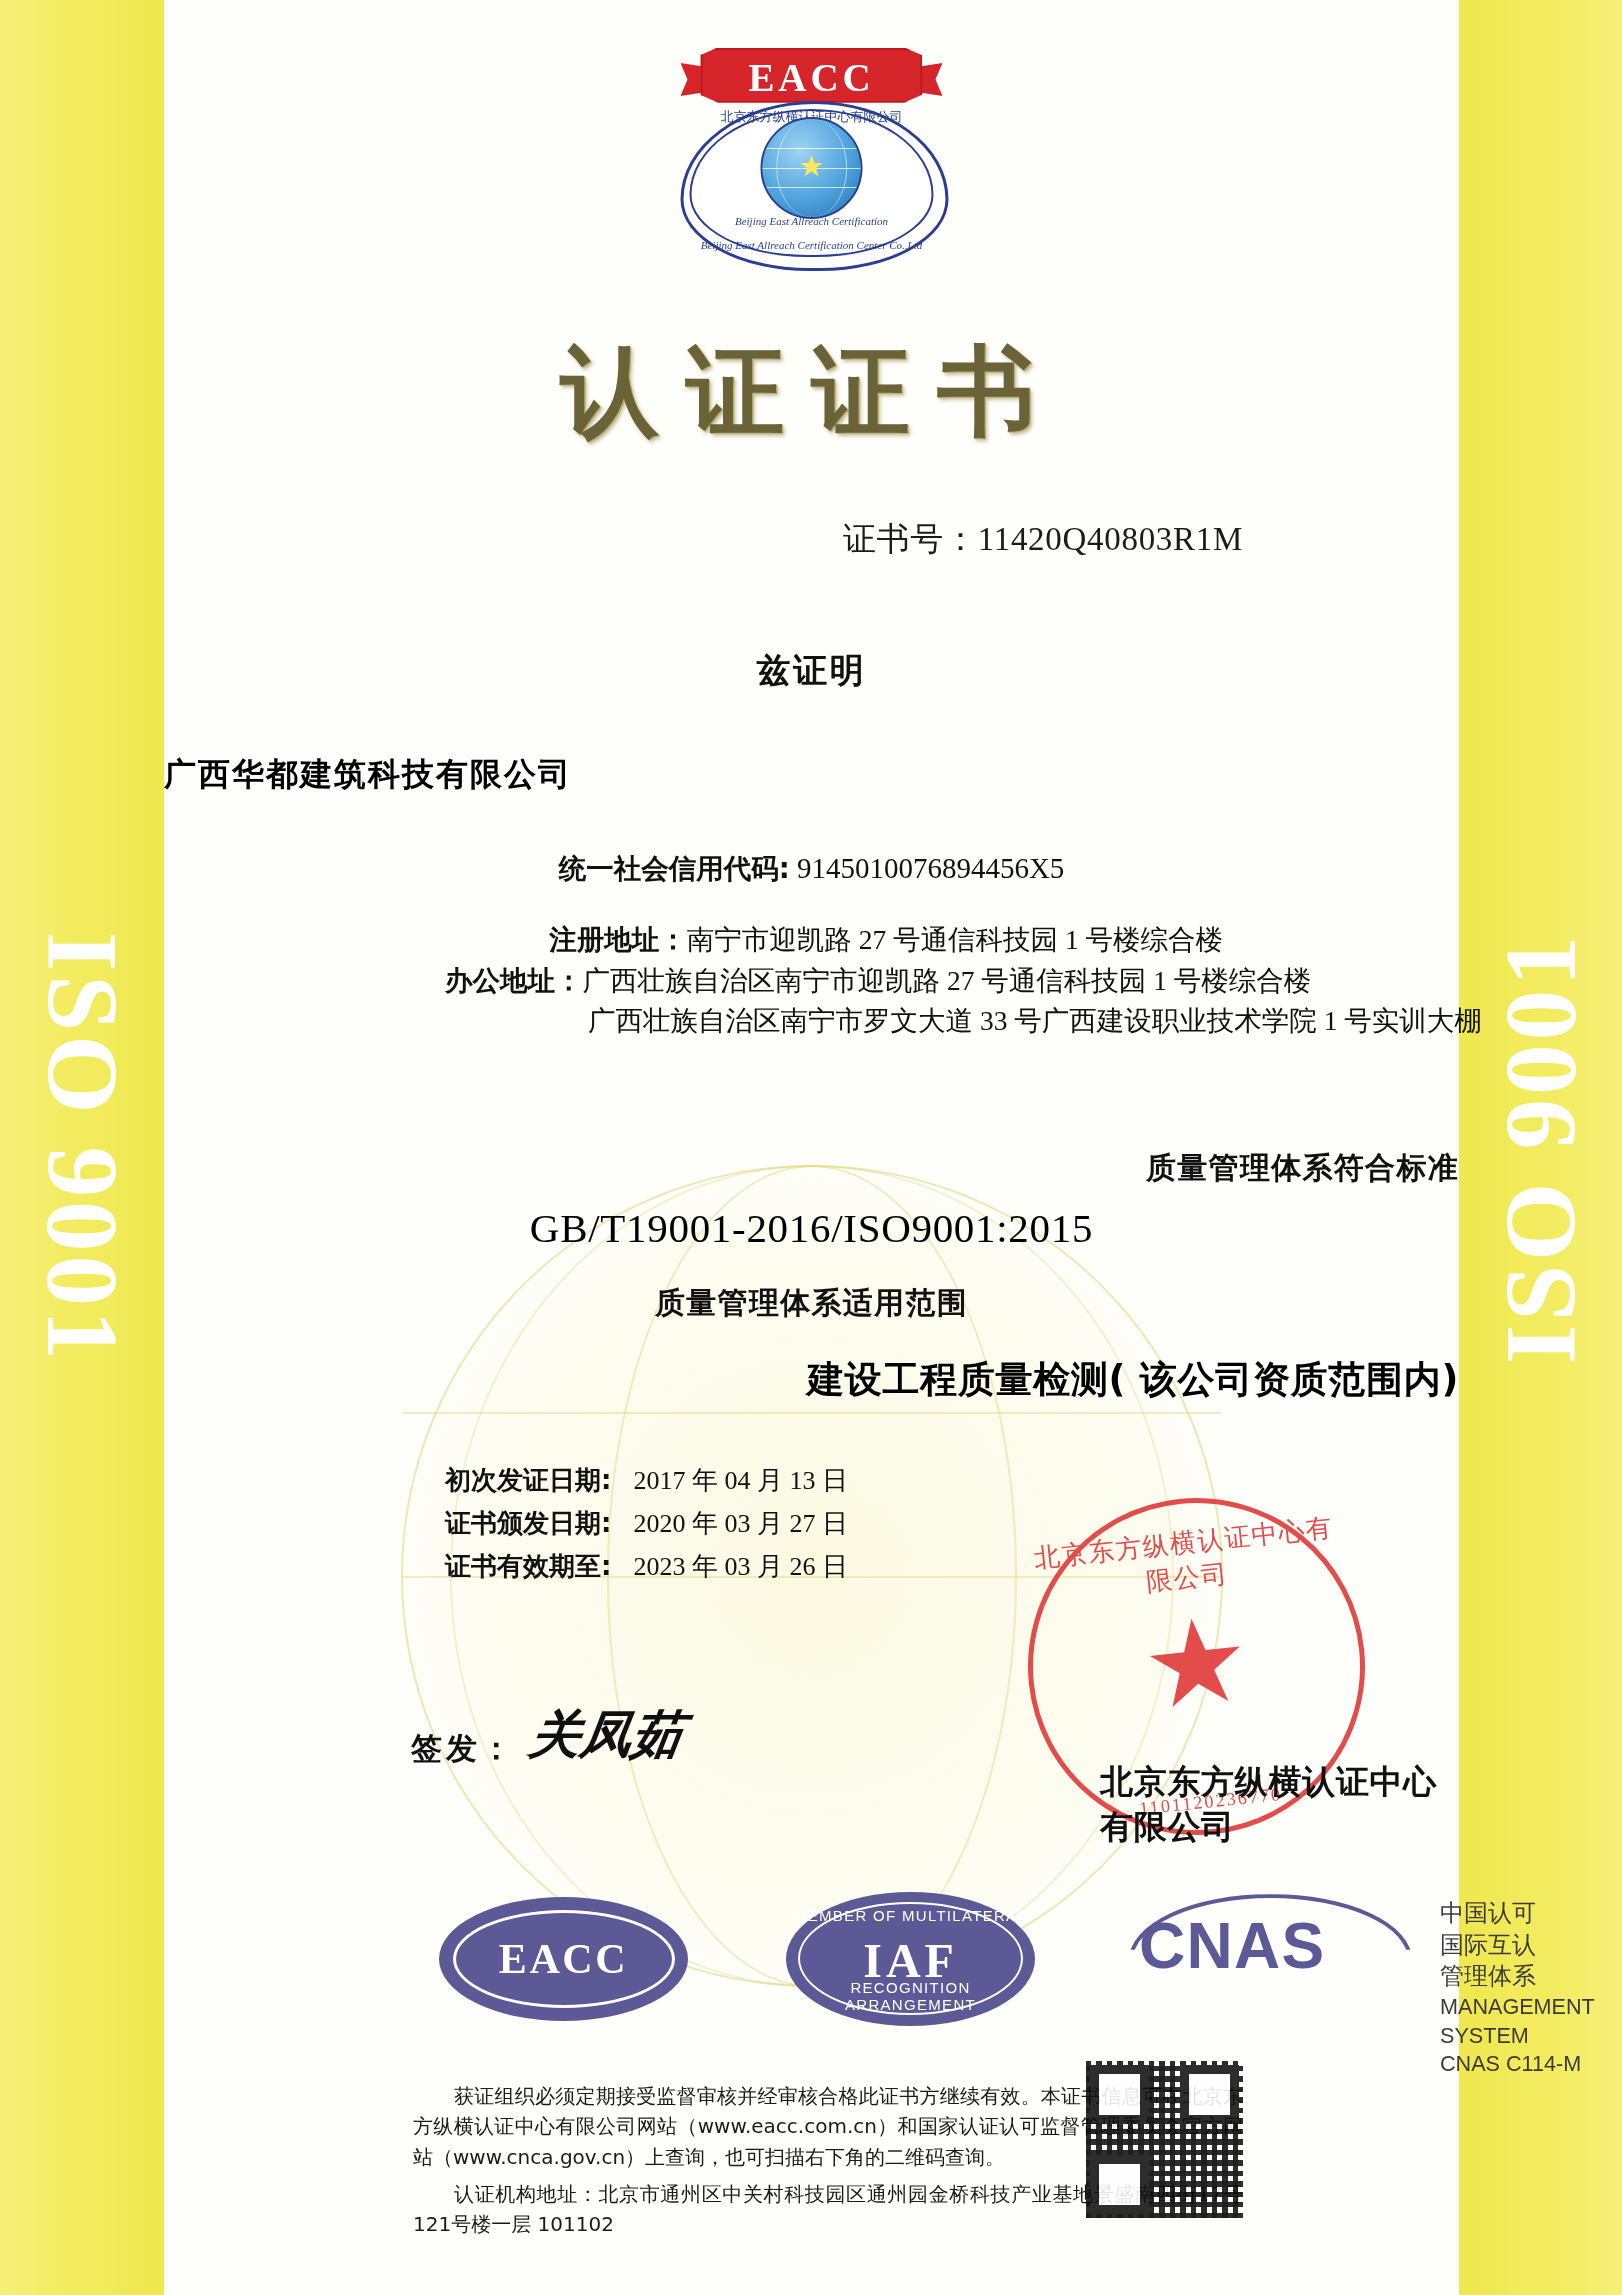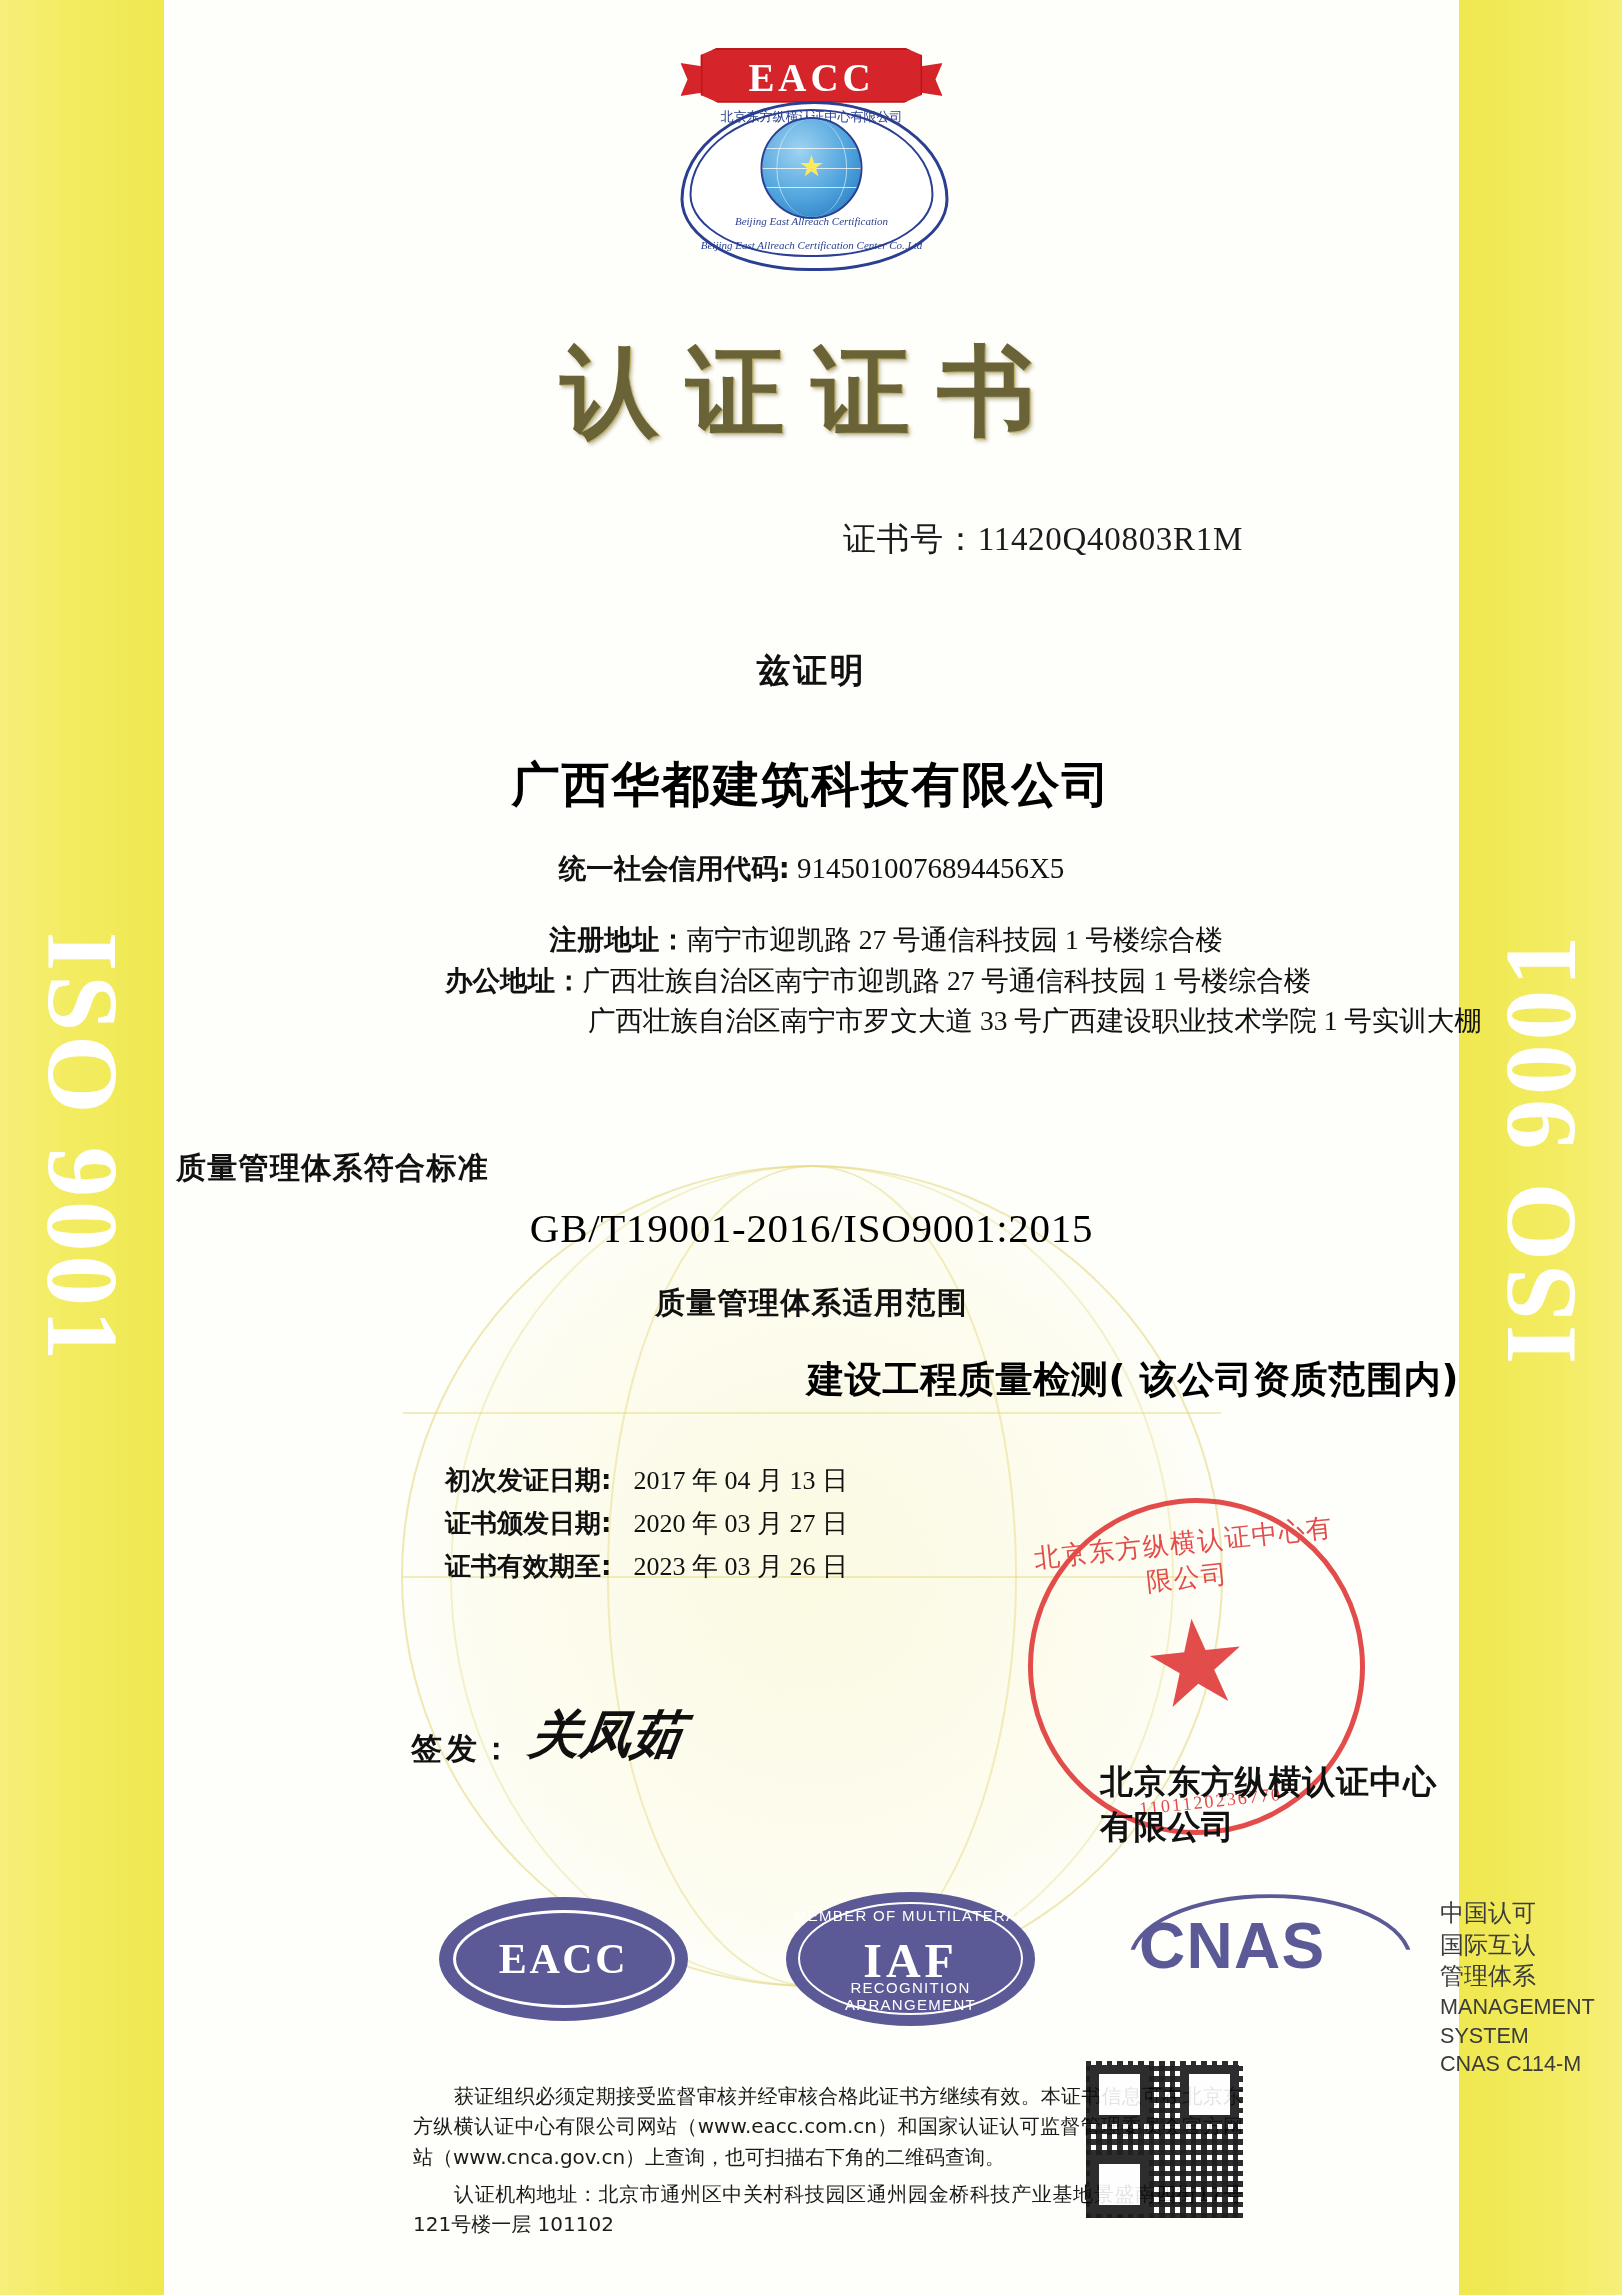--- a/index.html
+++ b/index.html
@@ -143,41 +143,41 @@
     font-size:33px;color:#1b1b1b;letter-spacing:0.7px;
     font-family:"Liberation Serif",serif;
   }
 
   .hereby{
     position:absolute;left:0;right:0;top:648px;text-align:center;
     font-size:34px;font-weight:bold;color:#111;
     font-family:"DejaVu Sans",sans-serif;letter-spacing:2.6px;
   }
   .company{
-    position:absolute;left:0;right:0;top:753px;text-align:center;
-    font-size:48px;font-weight:bold;color:#000;
+    position:absolute;left:0;right:0;top:753px;text-align:left;
+    font-size:32px;font-weight:bold;color:#000;
     font-family:"DejaVu Sans",sans-serif;letter-spacing:2px;
   }
   .credit{
     position:absolute;left:0;right:0;top:851px;text-align:center;
     font-size:29px;color:#111;font-family:"Liberation Serif",serif;
   }
   .credit b{font-family:"DejaVu Sans",sans-serif;font-weight:bold;font-size:27.5px;}
 
   .addr-block{
     position:absolute;left:281px;right:236px;top:919px;
     font-size:27.5px;line-height:1.46;color:#111;
     font-family:"Liberation Serif",serif;
   }
   .addr-line{white-space:nowrap;text-align:right;}
   .addr-line .lab{font-family:"DejaVu Sans",sans-serif;font-weight:bold;}
   .addr-line.indent{padding-left:143px;}
 
   .std-label{
-    position:absolute;left:12px;right:0;top:1148px;text-align:left;
+    position:absolute;left:12px;right:0;top:1148px;text-align:right;
     font-size:30px;font-weight:bold;color:#111;
     font-family:"DejaVu Sans",sans-serif;letter-spacing:1.3px;
   }
   .std-value{
     position:absolute;left:0;right:0;top:1204px;text-align:center;
     font-size:41px;color:#000;font-family:"Liberation Serif",serif;letter-spacing:0.7px;
   }
   .scope-label{
     position:absolute;left:0;right:0;top:1283px;text-align:center;
     font-size:30px;font-weight:bold;color:#111;

